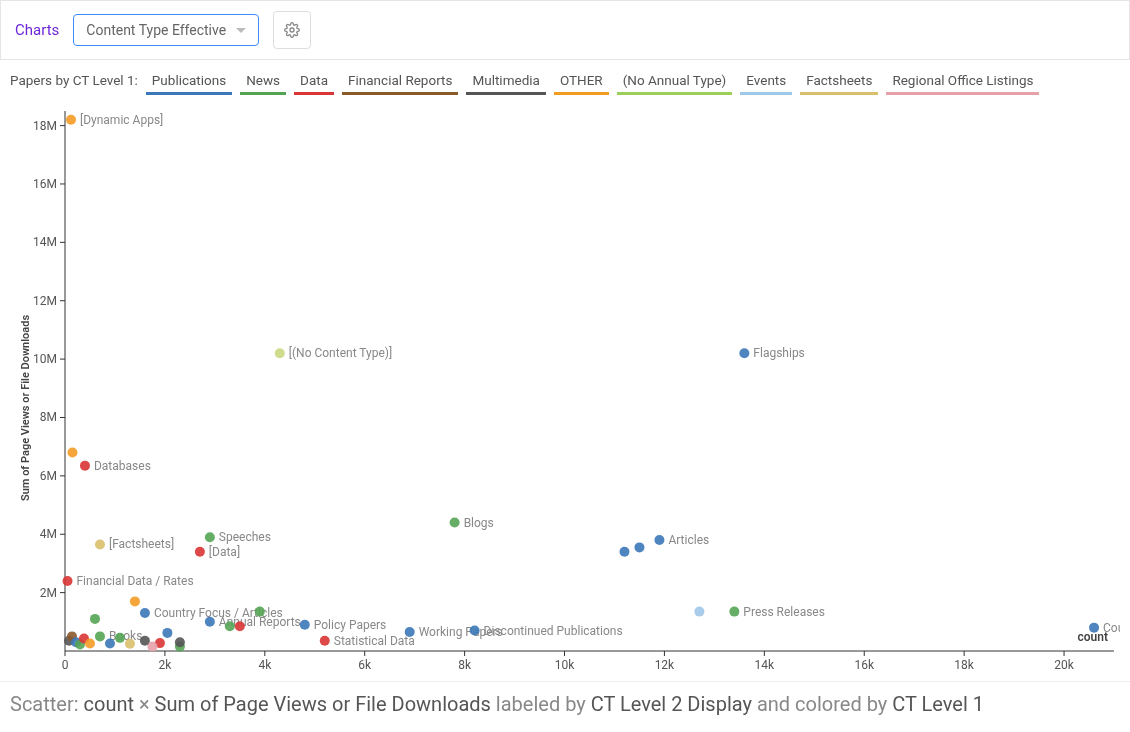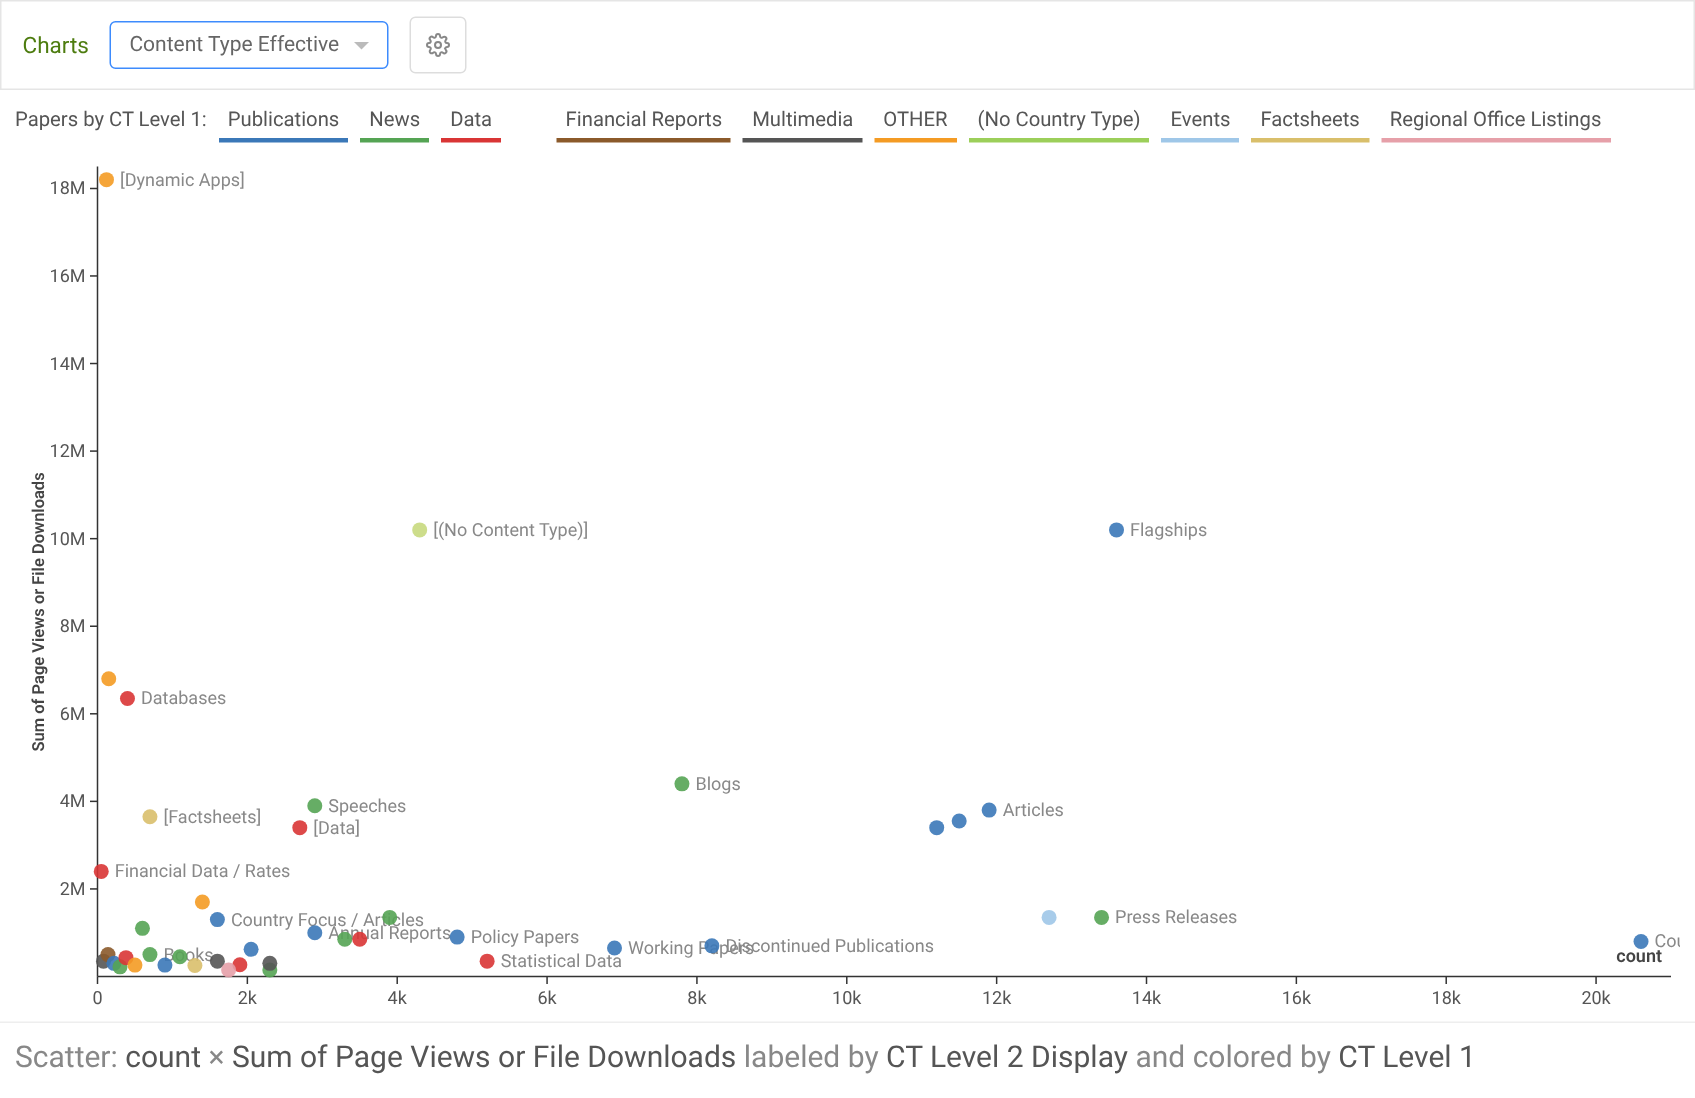--- a/index.html
+++ b/index.html
@@ -11,21 +11,21 @@
     background: #fff;
     width: 1130px;
   }
   .toolbar {
     display: flex;
     align-items: center;
     gap: 14px;
     padding: 10px 14px;
     border: 1px solid #e5e5e5;
   }
-  .toolbar-label { font-size: 15px; color: #4d7c0f; }
+  .toolbar-label { font-size: 15px; color: #6d28d9; }
   .dropdown {
     display: flex;
     align-items: center;
     gap: 10px;
     border: 1px solid #3d8bfd;
     border-radius: 4px;
     padding: 7px 12px;
     cursor: pointer;
     font-size: 14px;
     color: #666;
@@ -97,24 +97,24 @@
     </svg>
   </div>
 </div>
 
 <div class="legend-row">
   <span class="legend-label">Papers by CT Level 1:</span>
   <span id="legend-items" style="display: inline-flex; flex-wrap: wrap; gap: 8px; align-items: flex-end;">
       <span class="legend-item" style="border-bottom-color: rgb(59, 120, 184);">Publications</span>
       <span class="legend-item" style="border-bottom-color: rgb(85, 164, 84);">News</span>
       <span class="legend-item" style="border-bottom-color: rgb(217, 53, 53);">Data</span>
-      <span class="legend-item" style="border-bottom-color: rgb(139, 90, 43); margin-left: 29px;">Financial Reports</span>
+      <span class="legend-item" style="border-bottom-color: rgb(139, 90, 43);">Financial Reports</span>
       <span class="legend-item" style="border-bottom-color: rgb(85, 85, 85);">Multimedia</span>
       <span class="legend-item" style="border-bottom-color: rgb(244, 155, 36);">OTHER</span>
-      <span class="legend-item" style="border-bottom-color: rgb(156, 207, 90);">(No Country Type)</span>
+      <span class="legend-item" style="border-bottom-color: rgb(156, 207, 90);">(No Annual Type)</span>
       <span class="legend-item" style="border-bottom-color: rgb(159, 199, 232);">Events</span>
       <span class="legend-item" style="border-bottom-color: rgb(217, 191, 107);">Factsheets</span>
       <span class="legend-item" style="border-bottom-color: rgb(230, 160, 169);">Regional Office Listings</span>
     </span>
 </div>
 
 <div class="chart-wrap">
   <svg class="plot" id="plot" width="1110" height="576">
       <line x1="55" y1="6" x2="55" y2="546" class="axis-line"></line>
       <line x1="55" y1="546" x2="1104" y2="546" class="axis-line"></line>

